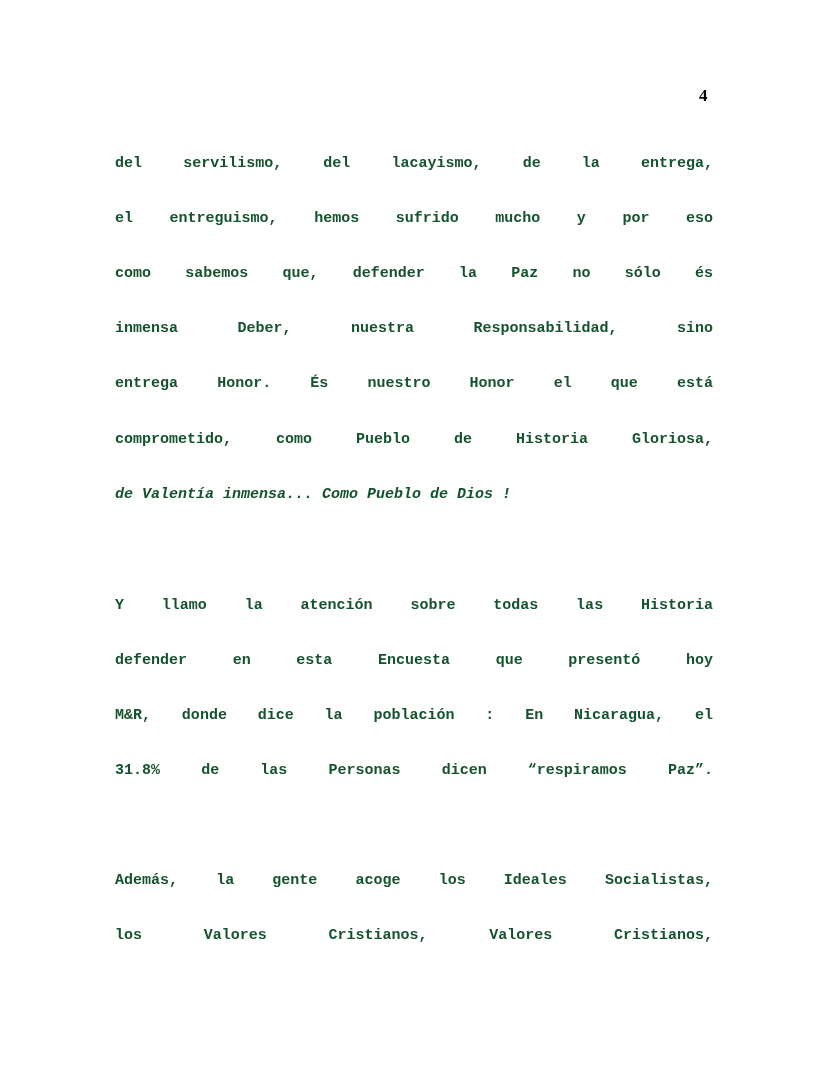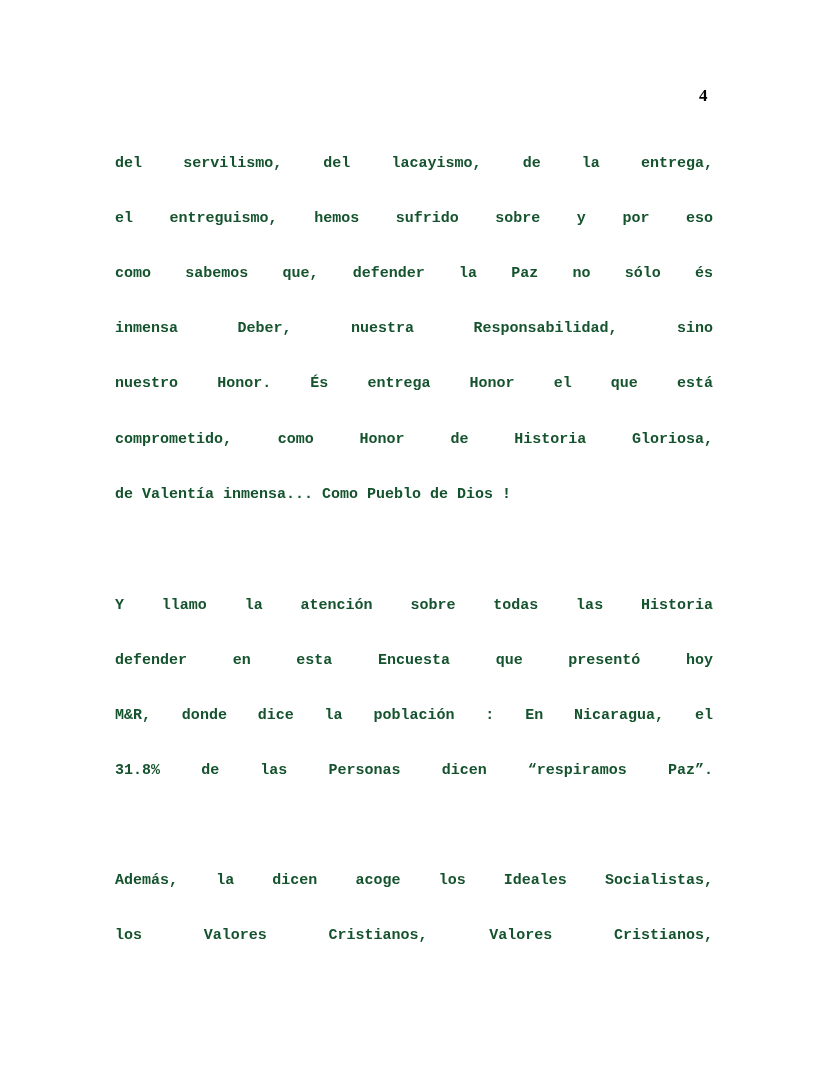--- a/index.html
+++ b/index.html
@@ -7,42 +7,42 @@
     .page-number {
       position: absolute; left: 699px; top: 86px;
       font-family: "Liberation Serif", serif; font-weight: bold; font-size: 17px; color: #000;
     }
     .line {
       position: absolute; left: 115px; width: 598px;
       font-family: "Liberation Mono", monospace; font-weight: bold; font-size: 15px;
       color: #14532d; white-space: nowrap; line-height: 24px;
       text-align: justify; text-align-last: justify;
     }
-    .line.last { text-align-last: left; }
+    .line.last { text-align-last: left; font-style: italic; }
   </style>
 </head>
 <body>
 
 <div>
   <div class="page-number">4</div>
 
   <div>
     <div class="line" style="top:152px">del servilismo, del lacayismo, de la entrega,</div>
-    <div class="line" style="top:207px">el entreguismo, hemos sufrido sobre y por eso</div>
+    <div class="line" style="top:207px">el entreguismo, hemos sufrido mucho y por eso</div>
     <div class="line" style="top:262px">como sabemos que, defender la Paz no sólo és</div>
     <div class="line" style="top:317px">inmensa Deber, nuestra Responsabilidad, sino</div>
-    <div class="line" style="top:372px">nuestro Honor. És entrega Honor el que está</div>
-    <div class="line" style="top:428px">comprometido, como Honor de Historia Gloriosa,</div>
+    <div class="line" style="top:372px">entrega Honor. És nuestro Honor el que está</div>
+    <div class="line" style="top:428px">comprometido, como Pueblo de Historia Gloriosa,</div>
     <div class="line last" style="top:483px">de Valentía inmensa... Como Pueblo de Dios !</div>
   </div>
 
   <div>
     <div class="line" style="top:594px">Y llamo la atención sobre todas las Historia</div>
     <div class="line" style="top:649px">defender en esta Encuesta que presentó hoy</div>
     <div class="line" style="top:704px">M&amp;R, donde dice la población : En Nicaragua, el</div>
     <div class="line" style="top:759px">31.8% de las Personas dicen “respiramos Paz”.</div>
   </div>
 
   <div>
-    <div class="line" style="top:869px">Además, la dicen acoge los Ideales Socialistas,</div>
+    <div class="line" style="top:869px">Además, la gente acoge los Ideales Socialistas,</div>
     <div class="line" style="top:924px">los Valores Cristianos, Valores Cristianos,</div>
   </div>
 </div>
 
 </body></html>

